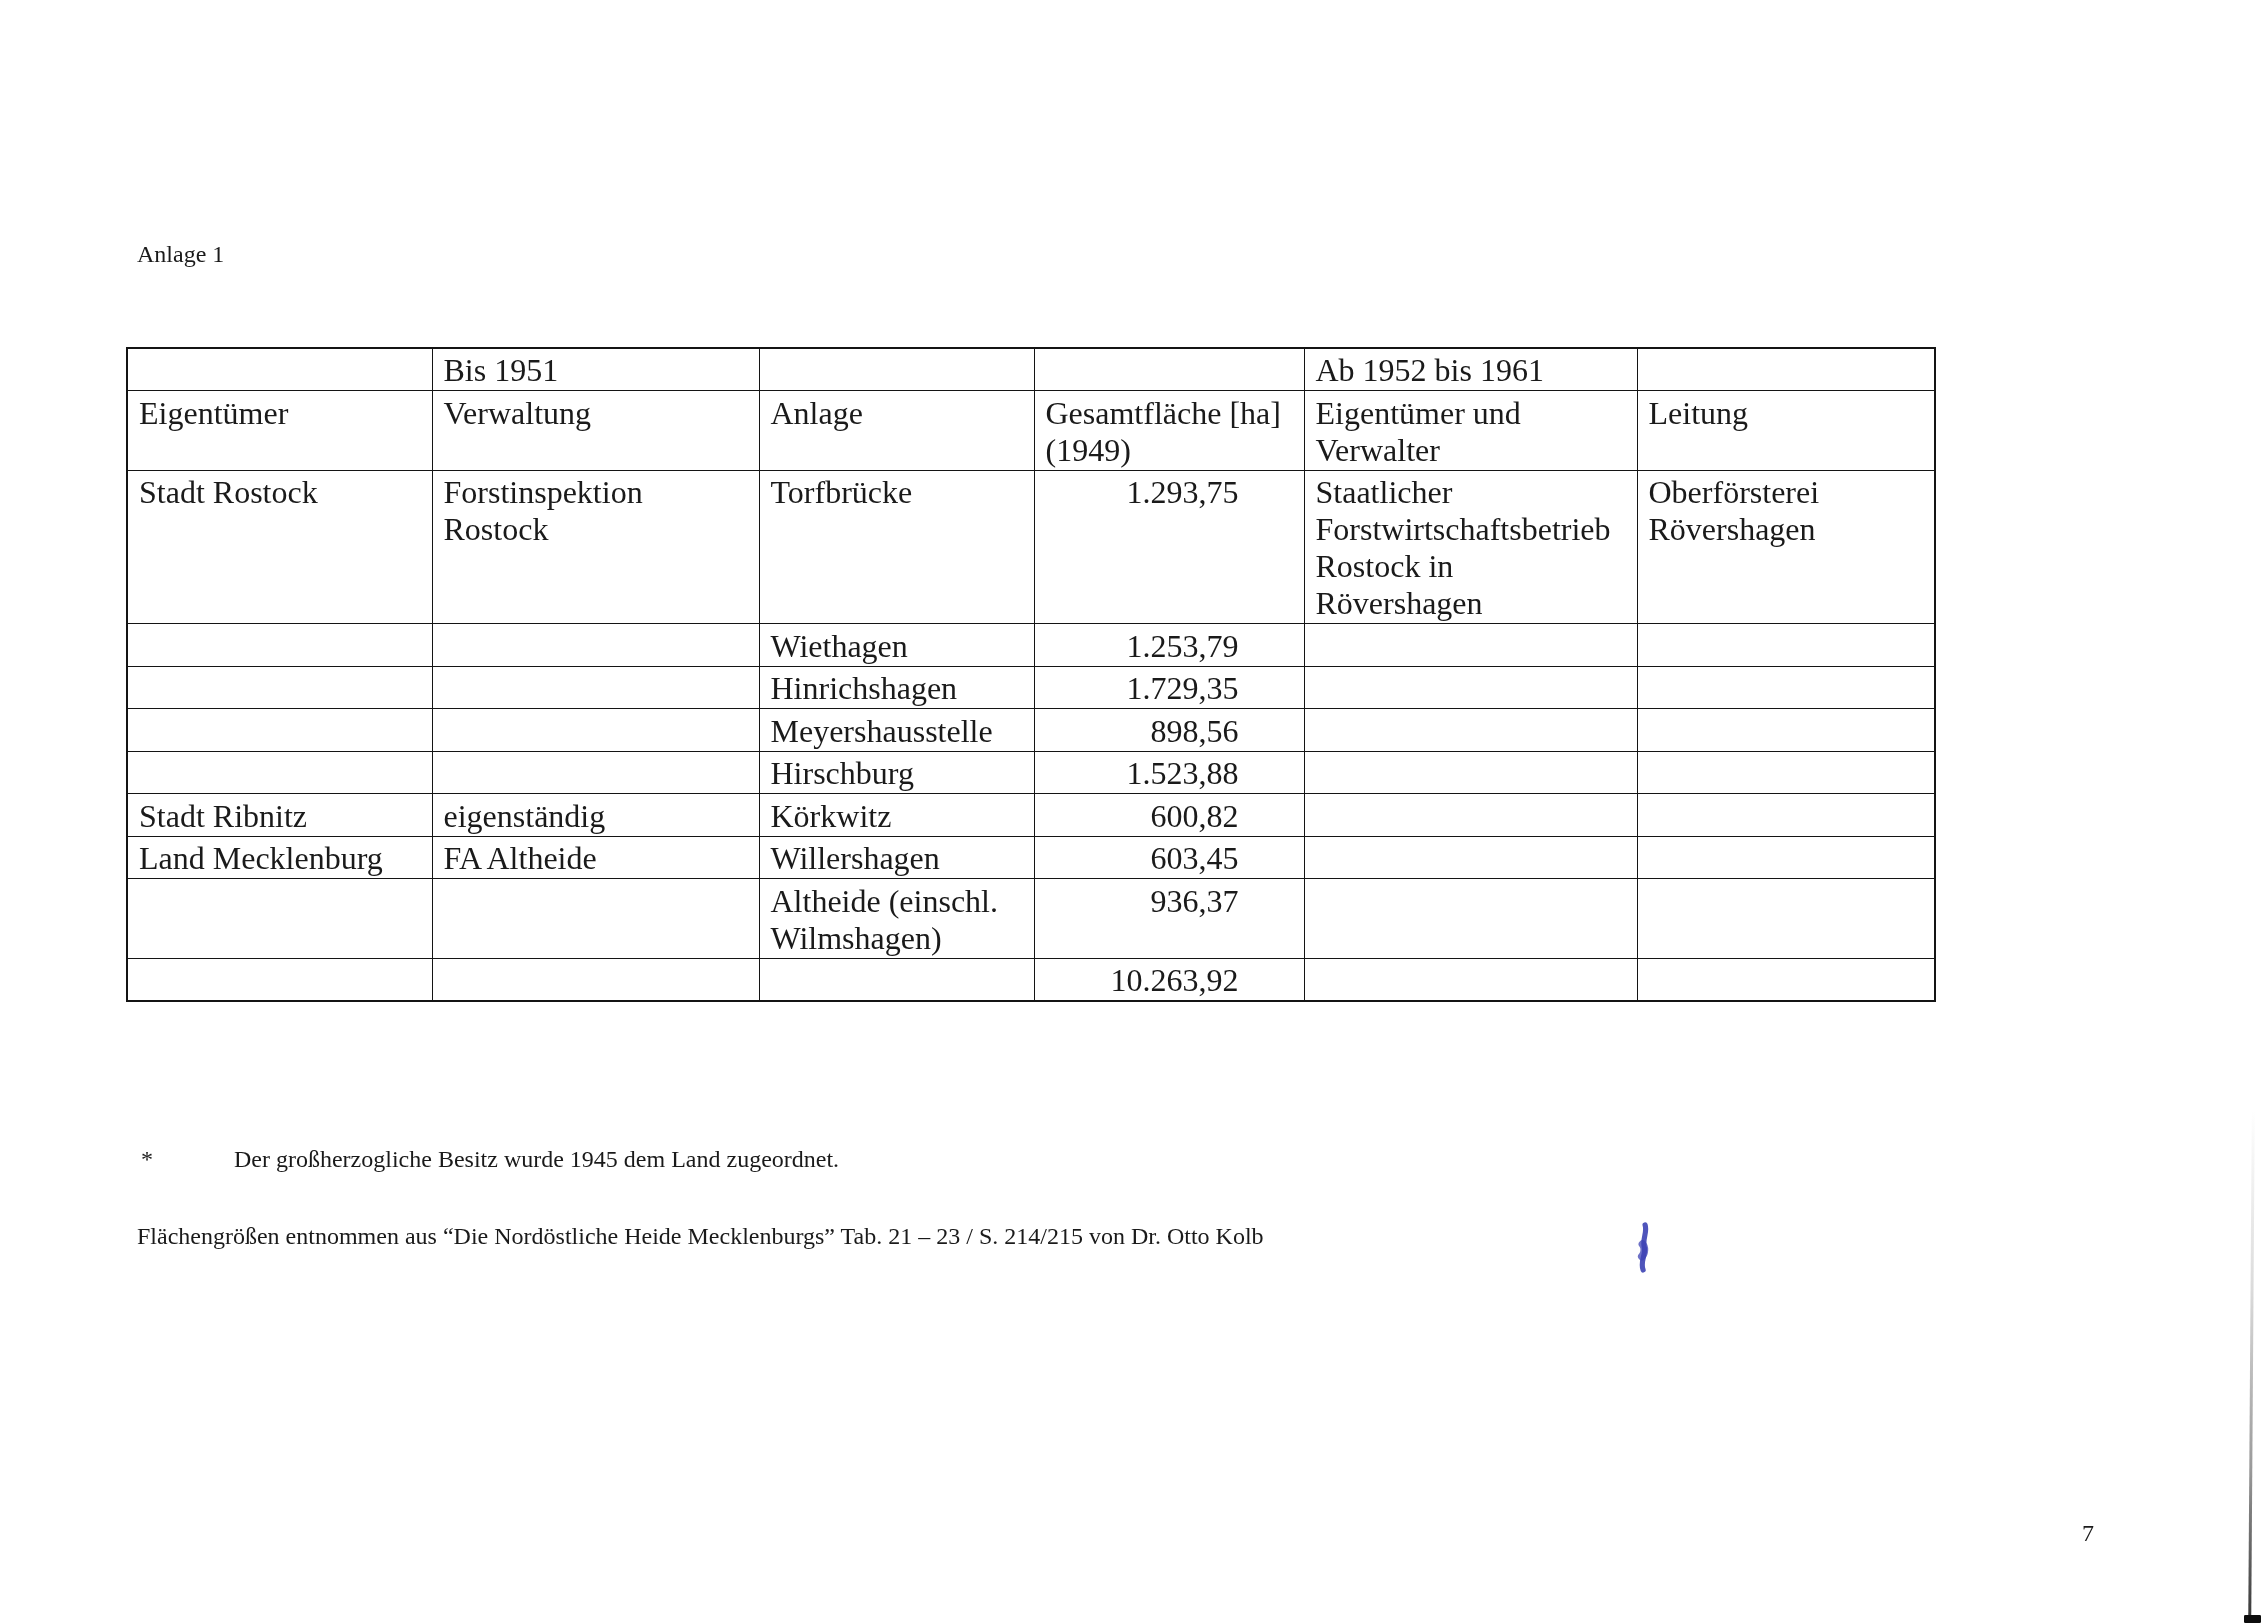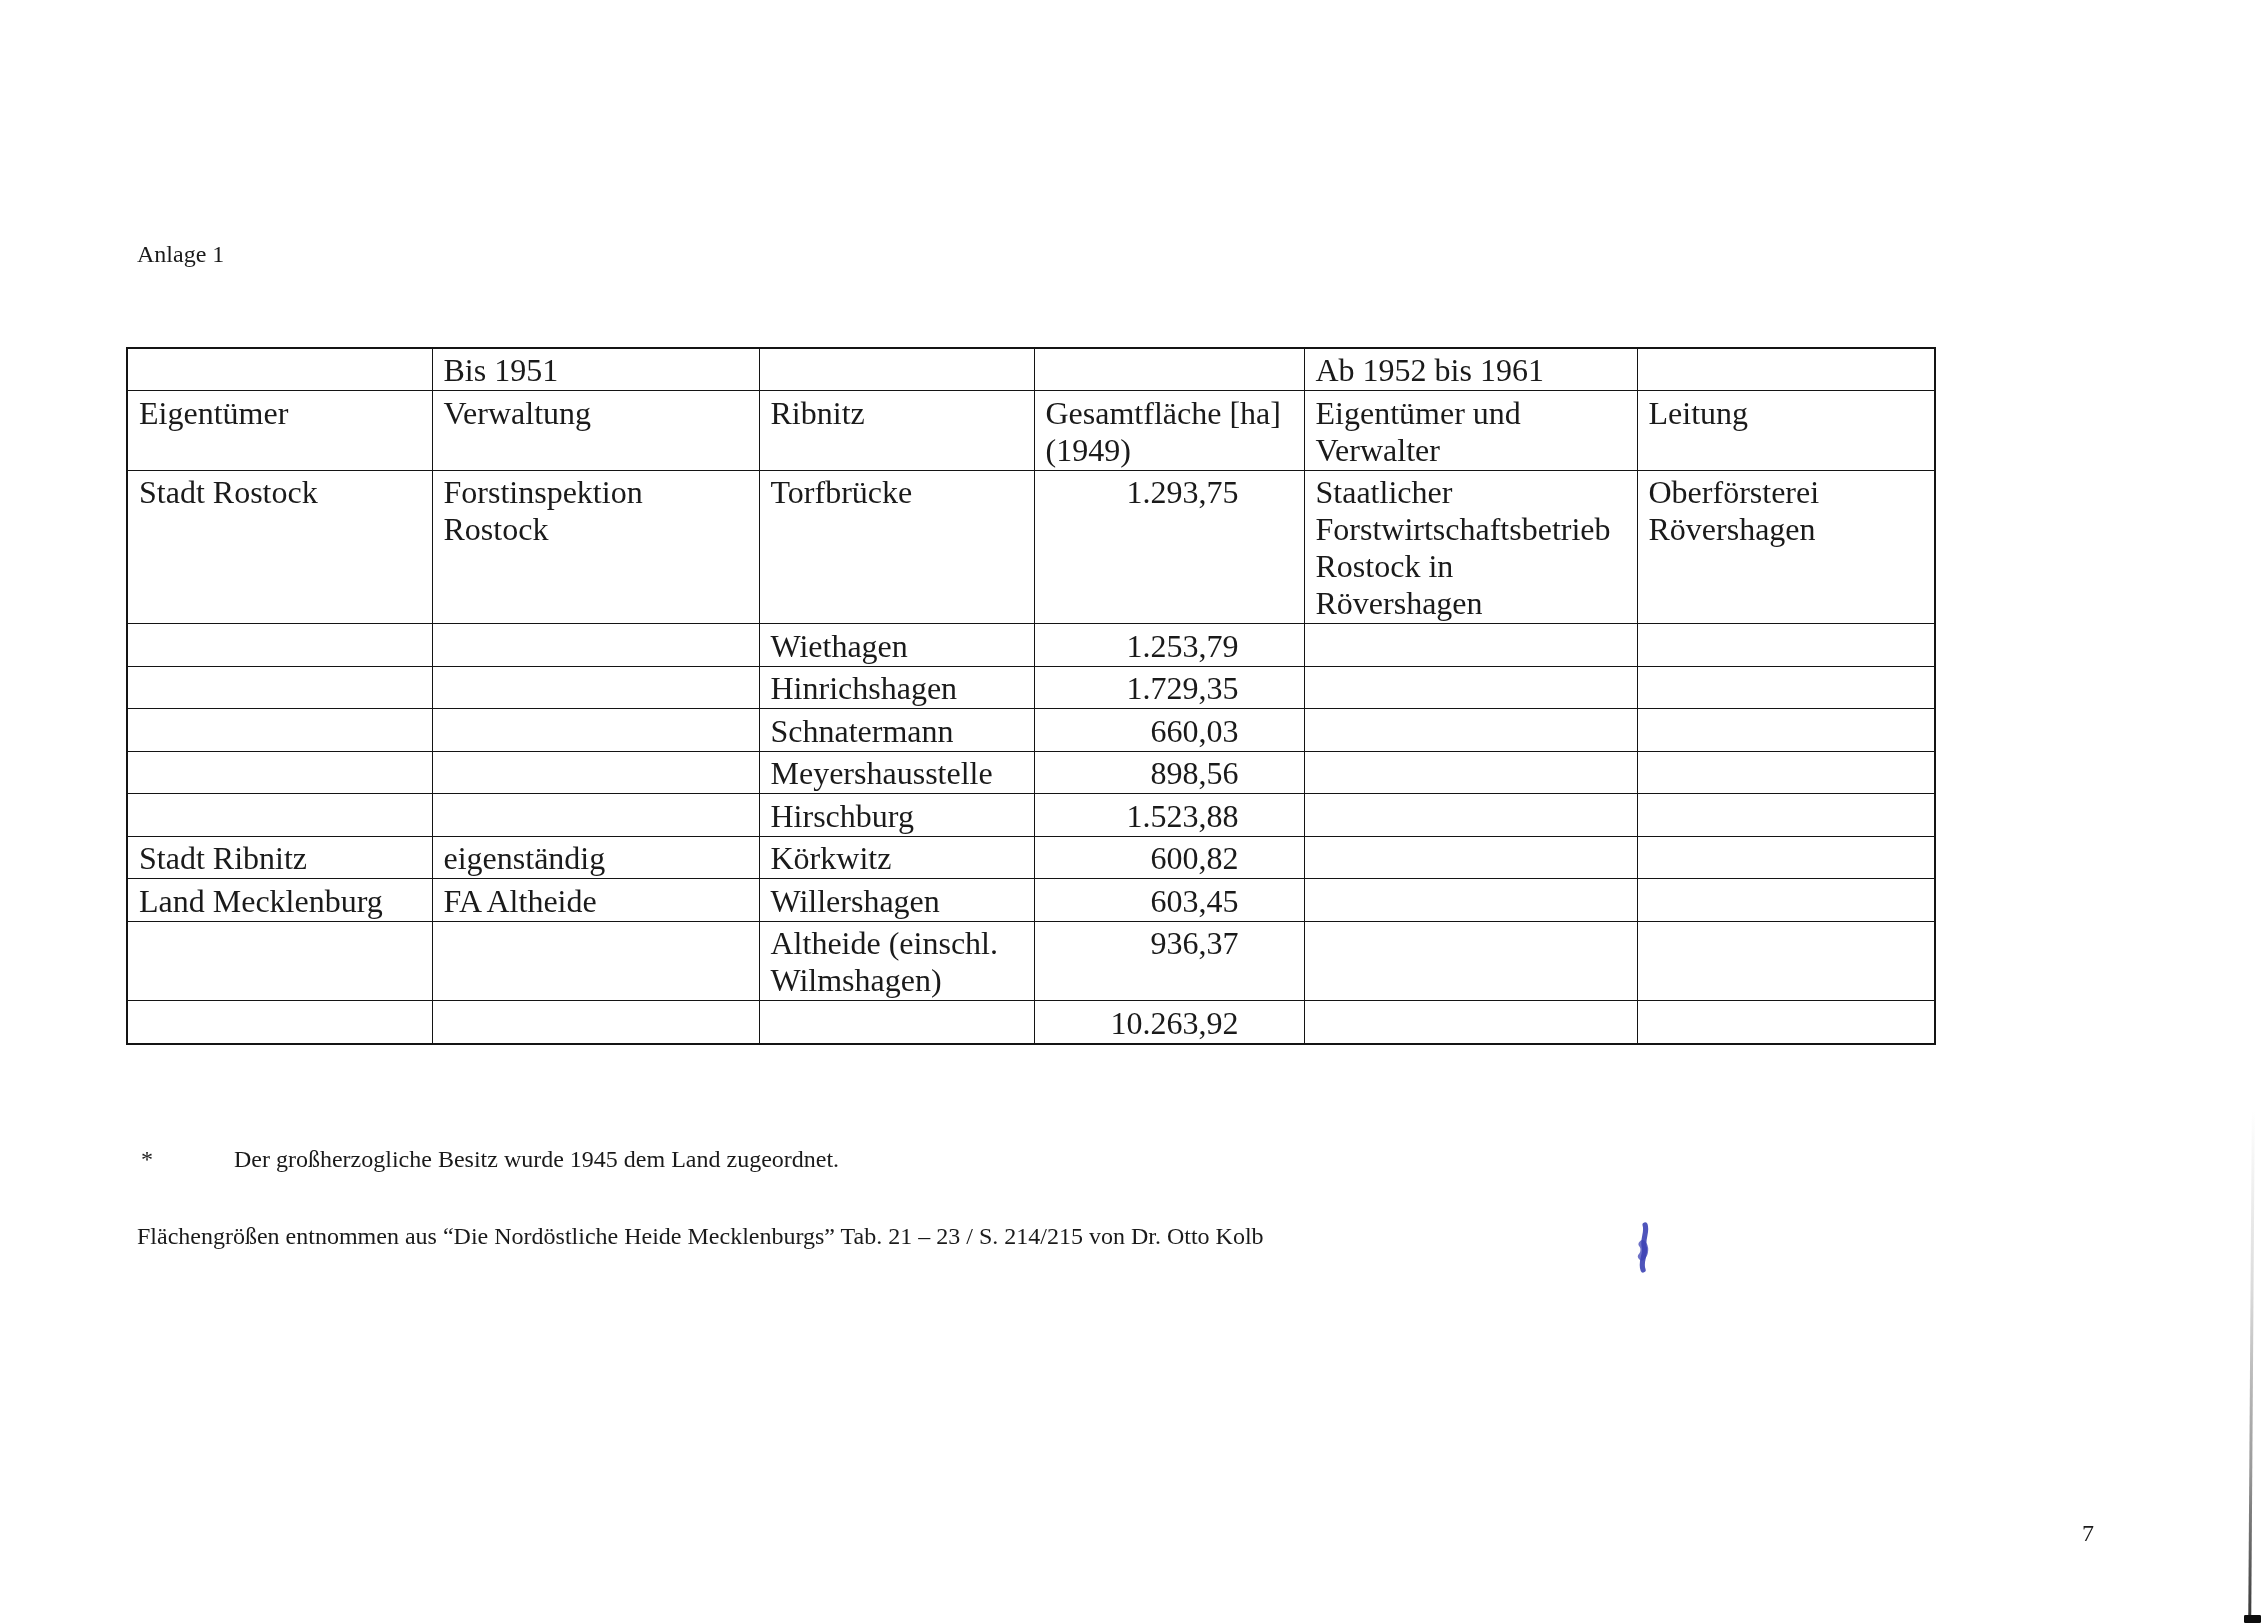--- a/index.html
+++ b/index.html
@@ -108,21 +108,21 @@
         <td></td>
         <td>Bis 1951</td>
         <td></td>
         <td></td>
         <td>Ab 1952 bis 1961</td>
         <td></td>
       </tr>
       <tr style="height:78px">
         <td>Eigentümer</td>
         <td>Verwaltung</td>
-        <td>Ribnitz</td>
+        <td>Anlage</td>
         <td>Gesamtfläche [ha]
 (1949)</td>
         <td>Eigentümer und
 Verwalter</td>
         <td>Leitung</td>
       </tr>
       <tr style="height:116px">
         <td>Stadt Rostock</td>
         <td>Forstinspektion
 Rostock</td>
@@ -144,28 +144,20 @@
         <td></td>
       </tr>
       <tr style="height:41px">
         <td></td>
         <td></td>
         <td>Hinrichshagen</td>
         <td class="num">1.729,35</td>
         <td></td>
         <td></td>
       </tr>
-      <tr style="height:41px">
-        <td></td>
-        <td></td>
-        <td>Schnatermann</td>
-        <td class="num">660,03</td>
-        <td></td>
-        <td></td>
-      </tr>
       <tr style="height:39px">
         <td></td>
         <td></td>
         <td>Meyershausstelle</td>
         <td class="num">898,56</td>
         <td></td>
         <td></td>
       </tr>
       <tr style="height:41px">
         <td></td>

